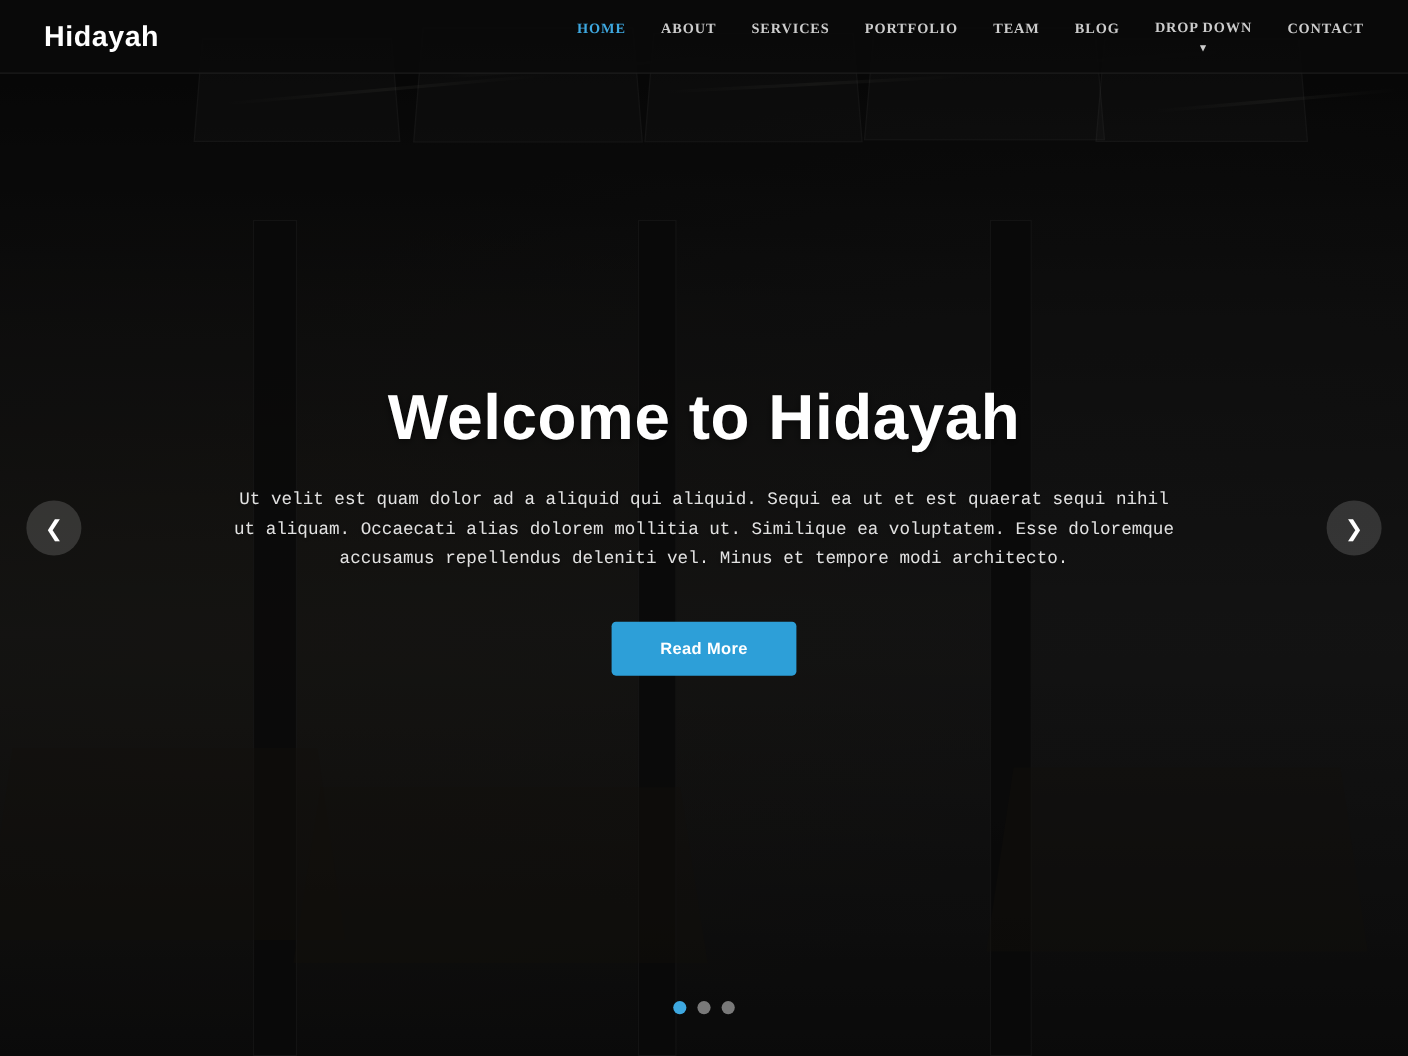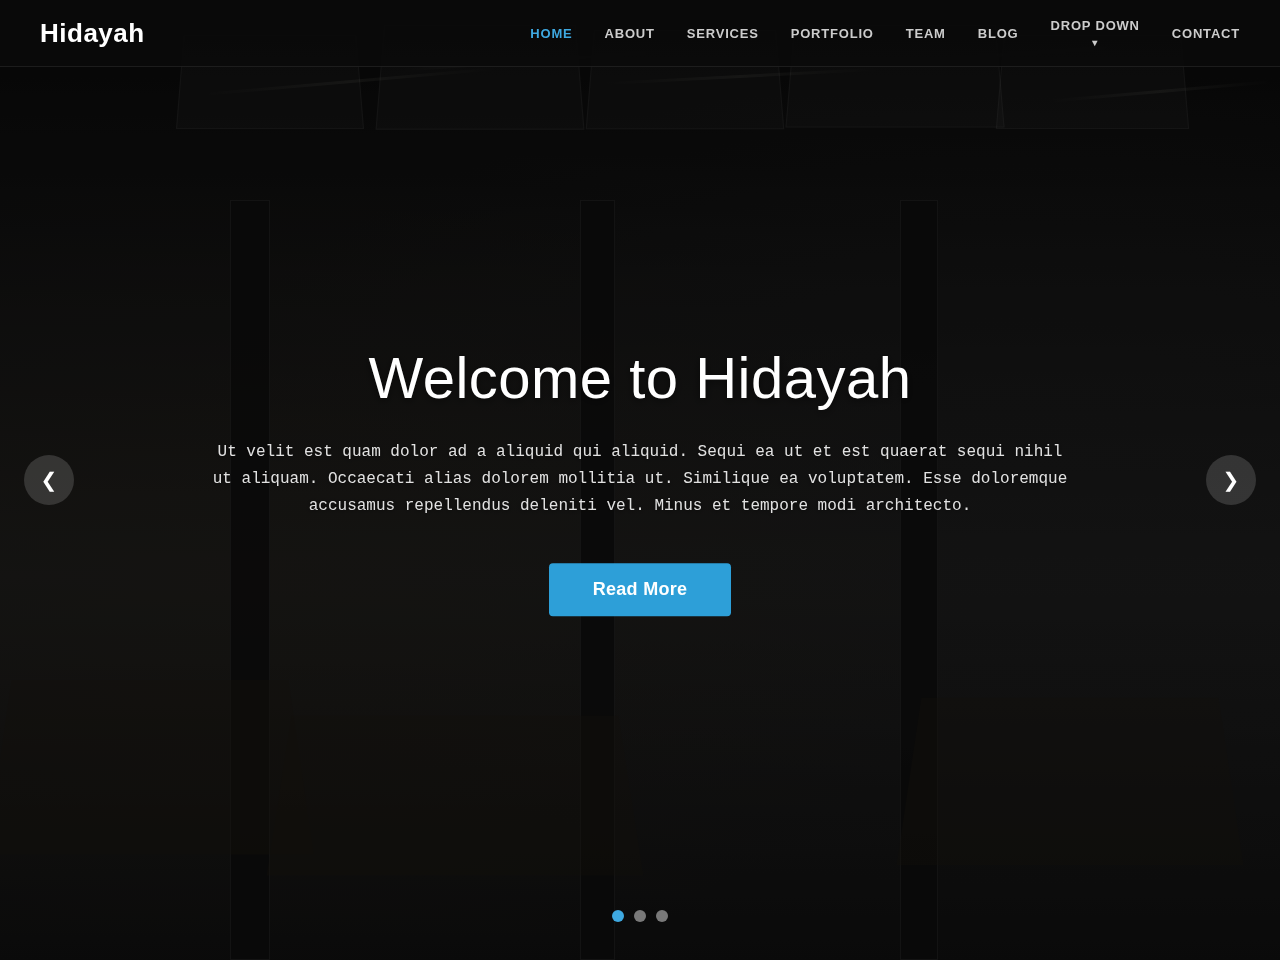--- a/index.html
+++ b/index.html
@@ -35,23 +35,23 @@
 
     .brand {
       font-size: 26px;
       font-weight: 700;
       color: #fff;
       letter-spacing: 0.5px;
     }
 
     .nav-links {
       display: flex;
-      align-items: center;
       gap: 32px;
       list-style: none;
+      font-family: Liberation Serif, serif;
     }
 
     .nav-links li a {
       color: #ccc;
       text-decoration: none;
       font-size: 13px;
       font-weight: 600;
       letter-spacing: 0.8px;
       text-transform: uppercase;
       transition: color 0.2s;
@@ -145,21 +145,21 @@
       top: 50%;
       left: 50%;
       transform: translate(-50%, -50%);
       text-align: center;
       z-index: 5;
       width: 900px;
     }
 
     .hero-title {
       font-size: 58px;
-      font-weight: 400;
+      font-weight: 700;
       color: #fff;
       margin-bottom: 28px;
       letter-spacing: 0.5px;
       text-shadow: 0 2px 8px rgba(0,0,0,0.5);
     }
 
     .hero-desc {
       font-size: 16px;
       color: rgba(255,255,255,0.88);
       line-height: 1.7;
@@ -170,21 +170,21 @@
       text-shadow: 0 1px 4px rgba(0,0,0,0.5);
       font-family: Liberation Mono, monospace;
     }
 
     .btn-read-more {
       display: inline-block;
       background: #2d9fd8;
       color: #fff;
       padding: 16px 44px;
       border-radius: 4px;
-      font-size: 18px;
+      font-size: 15px;
       font-weight: 600;
       letter-spacing: 0.3px;
       cursor: pointer;
       border: none;
       text-decoration: none;
       transition: background 0.2s;
     }
 
     
     .slider-dots {

